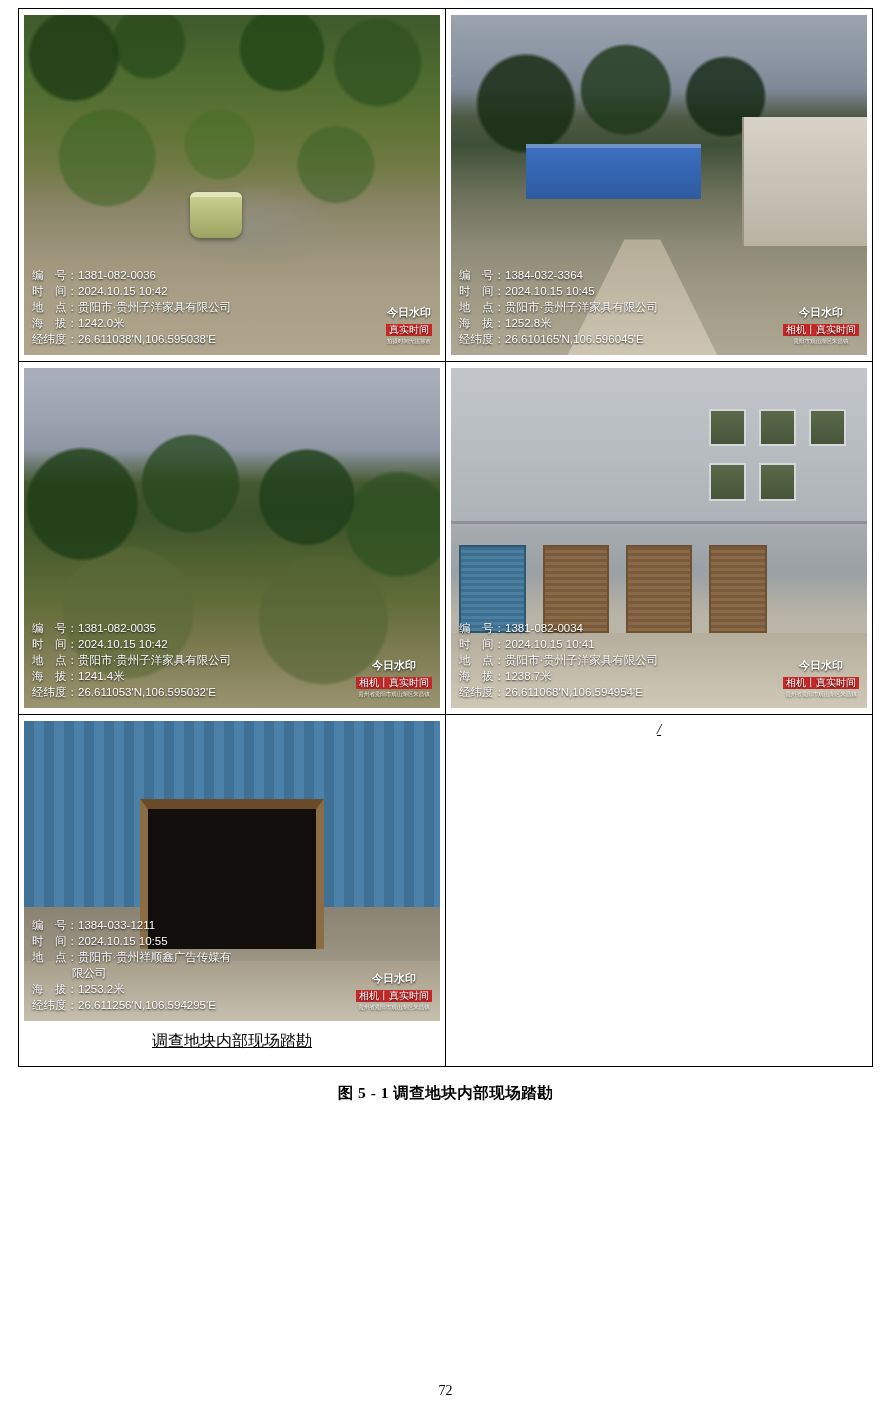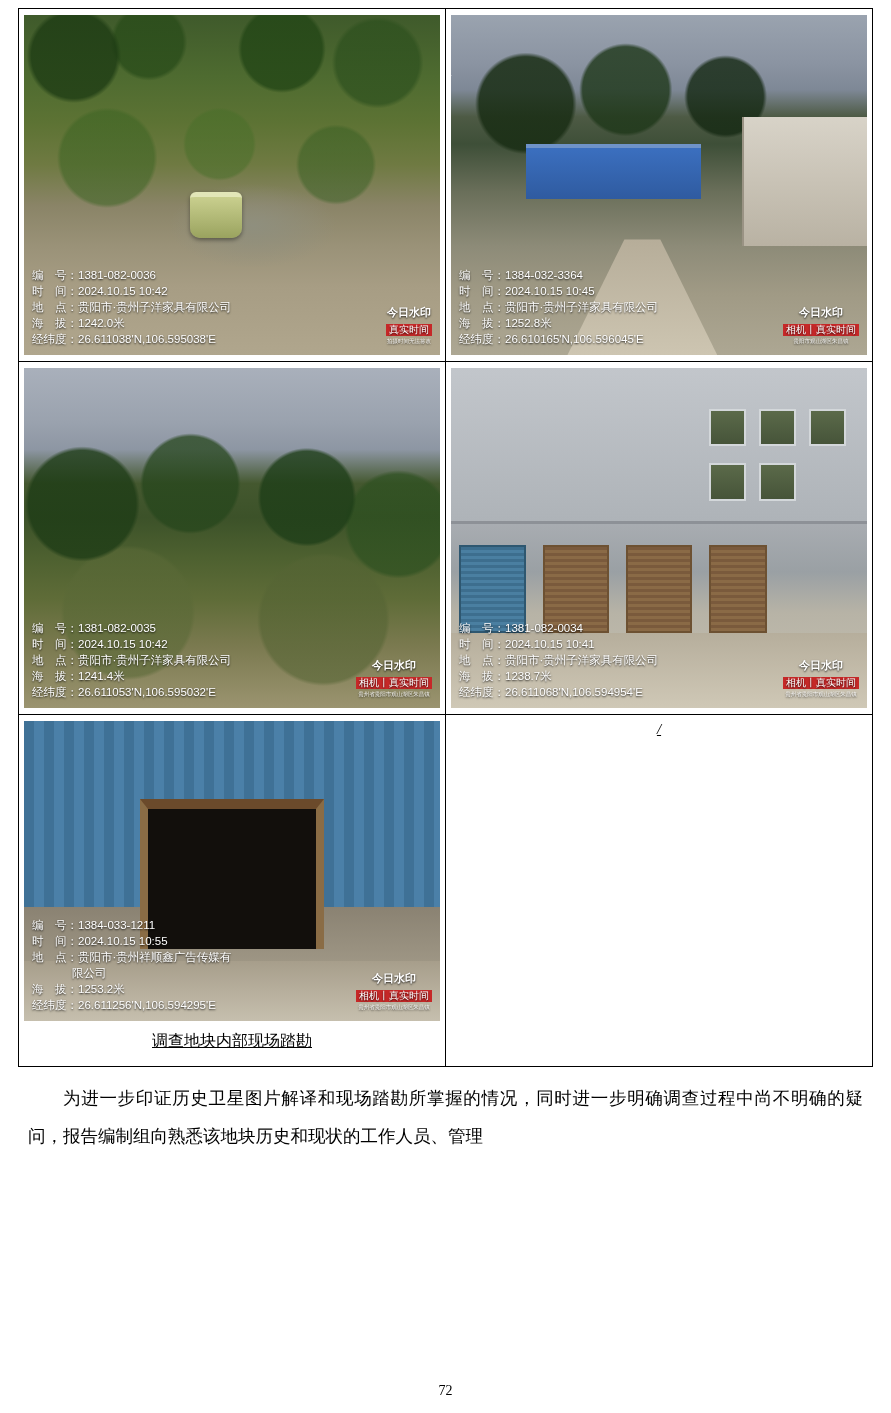--- a/index.html
+++ b/index.html
@@ -376,18 +376,18 @@
               </div>
             </div>
             <div class="caption-cell">调查地块内部现场踏勘</div>
           </div>
         </td>
         <td class="slash-cell">/</td>
       </tr>
     </tbody>
   </table>
 
-
-
-  <p class="body-p">为进一步印证历史卫星图片解译和现场踏勘所掌握的情况，同时进一步明确调查过程中尚不明确的疑问，报告编制组向熟悉该地块历史和现状的工作人员、管理</p>
+  <div class="fig-caption">图 5 - 1 调查地块内部现场踏勘</div>
+
+
 
   <div class="page-num">72</div>
 </div>
 
 </body></html>

